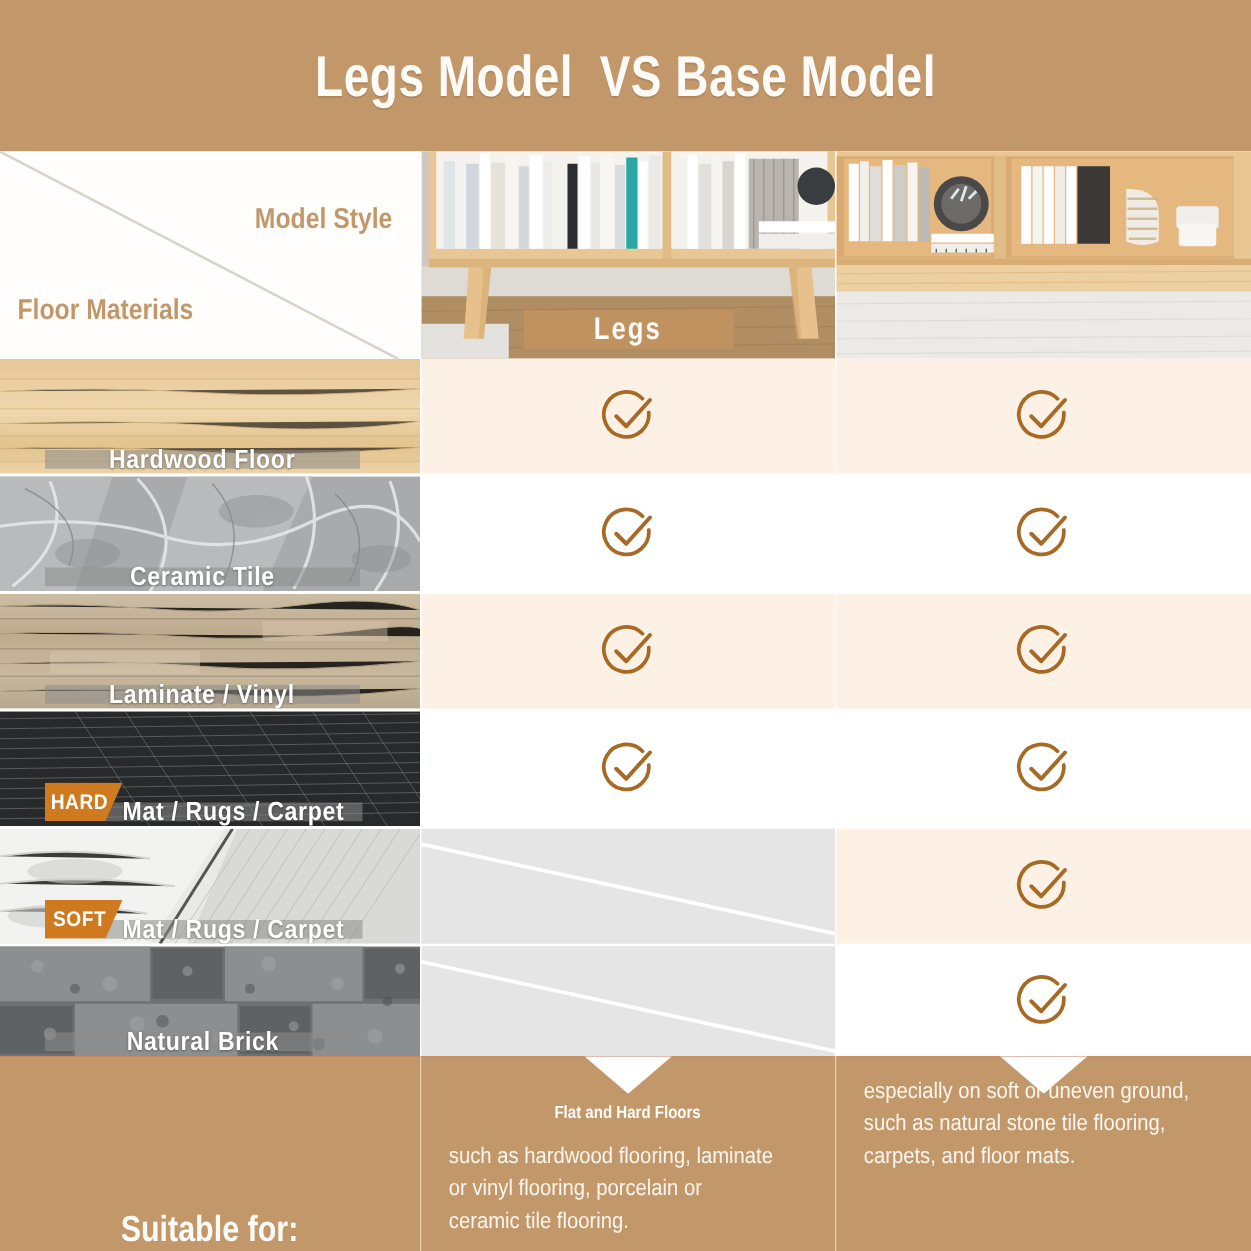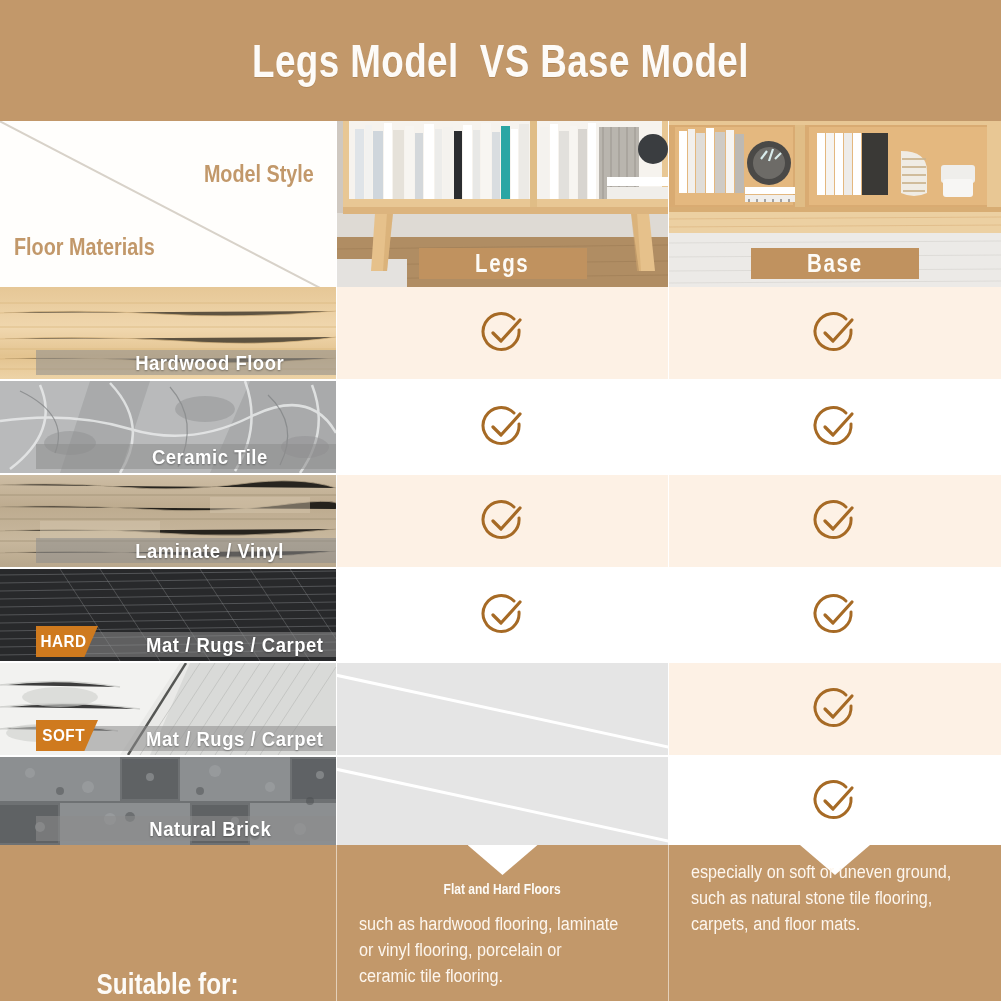--- a/index.html
+++ b/index.html
@@ -84,25 +84,24 @@
   }
 
   
   .tex-row{
     position:absolute;left:0;width:336px;height:92px;
     overflow:hidden;border-bottom:2px solid #ffffff;
   }
   .tex-row svg{position:absolute;inset:0;width:100%;height:100%;}
   .tex-plate{
     position:absolute;left:36px;bottom:4px;
-    height:25px;min-width:252px;
+    height:15px;min-width:252px;
     background:rgba(140,140,140,.55);
     display:flex;align-items:center;justify-content:center;
     z-index:3;
-    padding-left:48px;
   }
   .tex-plate .lbl{
     color:#ffffff;font-family:"Liberation Sans Narrow","Liberation Sans",sans-serif;
     font-size:21px;font-weight:700;letter-spacing:.6px;
     transform:scaleX(.88);white-space:nowrap;
     text-shadow:0 1px 2px rgba(0,0,0,.35);
   }
   .badge{
     position:absolute;left:36px;bottom:4px;height:31px;width:62px;
     background:#cf7a1e;z-index:4;
@@ -565,23 +564,20 @@
           <rect x="272" y="44" width="34" height="18" rx="3" fill="#efeeeb"></rect>
           <rect x="274" y="58" width="30" height="18" rx="3" fill="#f7f6f4"></rect>
 
           <rect x="0" y="86" width="332" height="26" fill="#ecd0a2"></rect>
           <rect x="0" y="86" width="332" height="5" fill="#d8ad74"></rect>
           <g stroke="#ddb682" stroke-width="1" opacity=".7">
             <line x1="0" y1="98" x2="332" y2="96"></line>
               <line x1="0" y1="106" x2="332" y2="104"></line>
           </g>
         </svg>
-        <div class="photo-banner">
-          <span>Base</span>
-        </div>
       </div>
 
       <div class="cell cream" style="top:166px">
         <svg class="check" viewBox="0 0 48 48">
           <path d="M35 10 A18 18 0 1 0 40 21" fill="none" stroke="#a66a25" stroke-width="3" stroke-linecap="round"></path>
           <path d="M14 24 L22 32 L41 11" fill="none" stroke="#a66a25" stroke-width="3.2" stroke-linecap="round" stroke-linejoin="round"></path>
         </svg>
       </div>
       <div class="cell white" style="top:260px">
         <svg class="check" viewBox="0 0 48 48">

